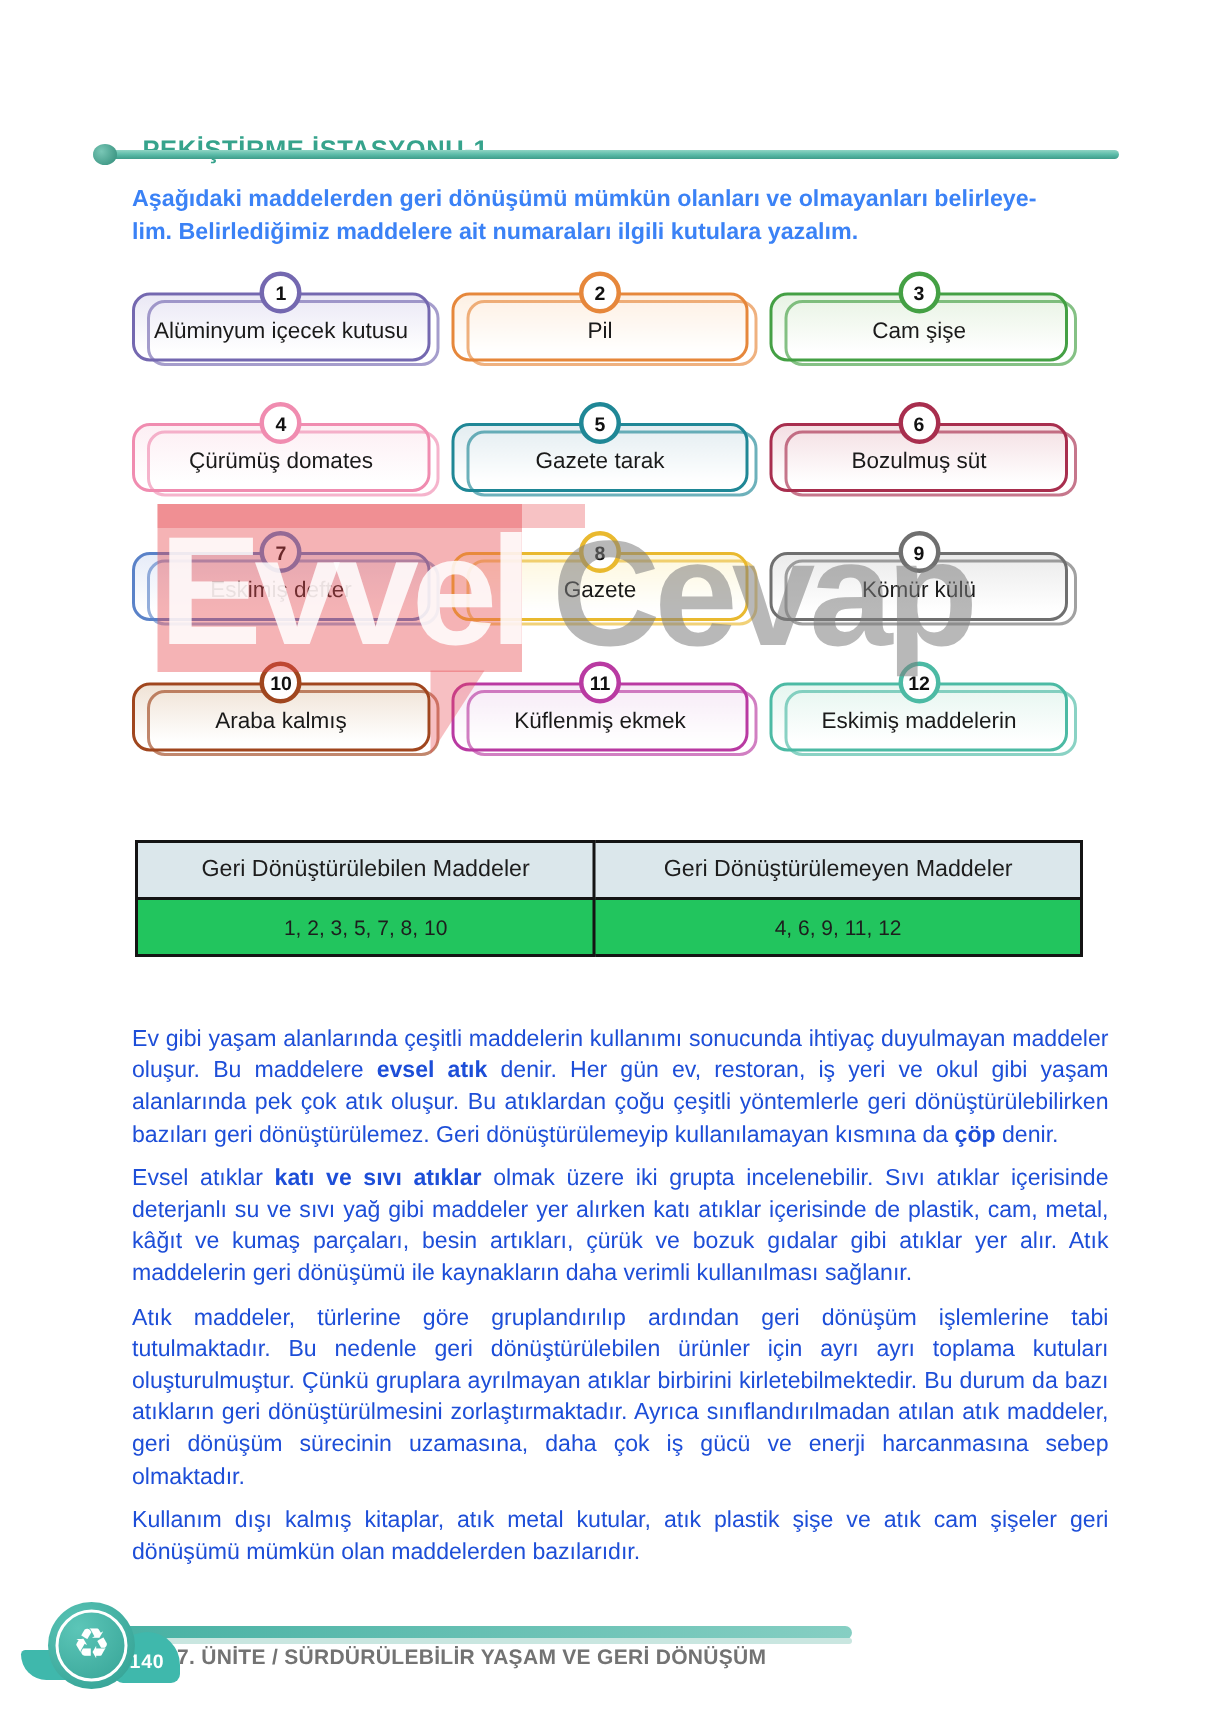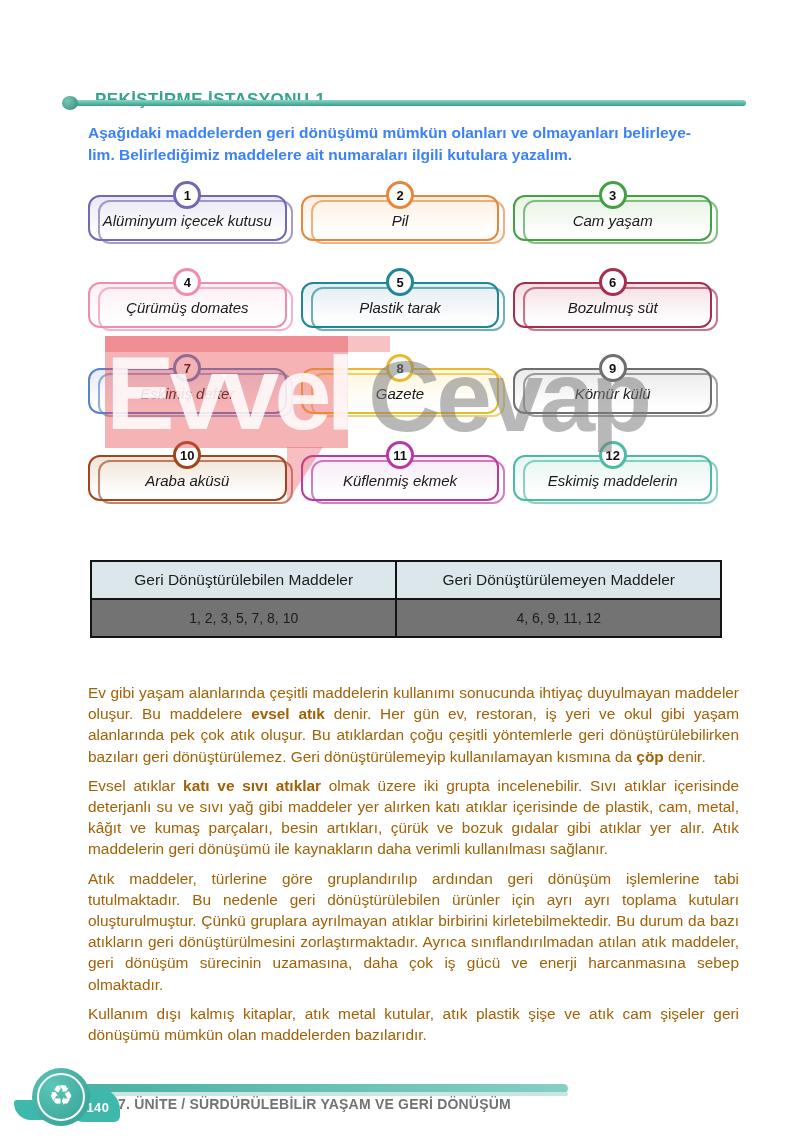--- a/index.html
+++ b/index.html
@@ -24,42 +24,42 @@
   .row1 { top:195px; } .row2 { top:282px; } .row3 { top:368px; } .row4 { top:455px; }
   .card { position:relative; flex:1; height:46px; border:2.5px solid var(--c,#888); border-radius:12px;
           background:linear-gradient(180deg, var(--tint,#eee) 0%, #ffffff 90%);
           display:flex; align-items:center; justify-content:center; z-index:1; }
   .card::before { content:""; position:absolute; z-index:-1; top:3px; left:8px; right:-8px; bottom:-5px;
                   border:2px solid var(--c,#888); border-radius:12px; opacity:.65; }
   .card .num { position:absolute; top:-16px; left:50%; transform:translateX(-50%);
                width:28px; height:28px; border-radius:50%; background:#fff;
                border:3px solid var(--c,#888); display:flex; align-items:center; justify-content:center;
                font-size:13px; font-weight:bold; color:#111; z-index:2; }
-  .card .lbl { font-size:15px; color:#1a1a1a; padding-top:4px; white-space:nowrap;font-style:italic; }
+  .card .lbl { font-size:15px; color:#1a1a1a; padding-top:4px; white-space:nowrap; }
 
   
   .wm { position:absolute; left:0; top:0; width:810px; height:1143px; pointer-events:none; z-index:5; }
   .wm-band { position:absolute; left:105px; top:336px; width:285px; height:16px; background:rgba(233,95,100,.38); }
   .wm-block { position:absolute; left:105px; top:336px; width:243px; height:112px; background:rgba(231,73,79,.42); }
   .wm-tri { position:absolute; left:287px; top:447px; width:0; height:0;
             border-top:56px solid rgba(231,73,79,.35); border-right:36px solid transparent; }
   .wm-w1 { position:absolute; left:106px; top:342px; font-size:103px; font-weight:bold; line-height:1;
            letter-spacing:-5px; color:rgba(255,255,255,.85); }
   .wm-w2 { position:absolute; left:368px; top:346px; font-size:100px; font-weight:bold; line-height:1;
            letter-spacing:-4px; color:rgba(125,125,125,.55);text-align:center; }
 
   
   .tbl { position:absolute; left:90px; top:560px; width:632px; border-collapse:collapse;border-radius:21px; }
   .tbl th, .tbl td { border:2px solid #141414; text-align:center; font-weight:normal; color:#1d1d1d; }
   .tbl th { height:38px; background:var(--table_header_bg,#dbe7eb); font-size:15.5px; }
-  .tbl td { height:38px; background:#737373; font-size:14px; }
+  .tbl td { height:38px; background:#22c55e; font-size:14px; }
 
   
   .paras { position:absolute; left:88px; top:682px; width:651px; }
-  .paras p { font-size:15.4px; line-height:21.2px; color:#a16207; text-align:justify; margin-bottom:8px; }
+  .paras p { font-size:15.4px; line-height:21.2px; color:#1d4ed8; text-align:justify; margin-bottom:8px; }
 
   
   .ft-bar { position:absolute; left:58px; top:1084px; width:510px; height:9px; border-radius:5px;
             background:linear-gradient(90deg, #45b0a2, #86cfc3); }
   .ft-bar-shadow { position:absolute; left:110px; top:1092px; width:458px; height:4px; border-radius:3px; background:#c9e6e0; }
   .ft-swoosh { position:absolute; left:14px; top:1100px; width:104px; height:20px; background:var(--footer_teal,#3fb8ac);
                border-radius:4px 16px 4px 22px; }
   .ft-bump { position:absolute; left:76px; top:1088px; width:44px; height:34px; background:var(--footer_teal,#3fb8ac);
              border-radius:22px 22px 6px 6px; display:flex; align-items:flex-end; justify-content:center; z-index:2; }
   .ft-bump span { font-size:13px; font-weight:bold; color:#fff; padding-bottom:7px; letter-spacing:.5px; }
@@ -89,32 +89,32 @@
     <div class="card" style="--c: #7468b0; --tint: #eae8f5;">
       <span class="num">1</span>
       <span class="lbl">Alüminyum içecek kutusu</span>
     </div>
     <div class="card" style="--c: #e6873b; --tint: #fdf0e3;">
       <span class="num">2</span>
       <span class="lbl">Pil</span>
     </div>
     <div class="card" style="--c: #44a044; --tint: #e8f3e4;">
       <span class="num">3</span>
-      <span class="lbl">Cam yaşam</span>
+      <span class="lbl">Cam şişe</span>
     </div>
   </div>
 
   <div class="row row2">
     <div class="card" style="--c: #f08cb0; --tint: #fdeff4;">
       <span class="num">4</span>
       <span class="lbl">Çürümüş domates</span>
     </div>
     <div class="card" style="--c: #1f8796; --tint: #e3edf1;">
       <span class="num">5</span>
-      <span class="lbl">Plastik tarak</span>
+      <span class="lbl">Gazete tarak</span>
     </div>
     <div class="card" style="--c: #a82e4e; --tint: #f4dfe3;">
       <span class="num">6</span>
       <span class="lbl">Bozulmuş süt</span>
     </div>
   </div>
 
   <div class="row row3">
     <div class="card" style="--c: #5a82c8; --tint: #e6ecf8;">
       <span class="num">7</span>
@@ -126,21 +126,21 @@
     </div>
     <div class="card" style="--c: #6f6f6f; --tint: #ebebeb;">
       <span class="num">9</span>
       <span class="lbl">Kömür külü</span>
     </div>
   </div>
 
   <div class="row row4">
     <div class="card" style="--c: #a0461e; --tint: #f0e3d6;">
       <span class="num">10</span>
-      <span class="lbl">Araba aküsü</span>
+      <span class="lbl">Araba kalmış</span>
     </div>
     <div class="card" style="--c: #b93aa2; --tint: #f6eaf6;">
       <span class="num">11</span>
       <span class="lbl">Küflenmiş ekmek</span>
     </div>
     <div class="card" style="--c: #4cbaa4; --tint: #e6f6f0;">
       <span class="num">12</span>
       <span class="lbl">Eskimiş maddelerin</span>
     </div>
   </div>

